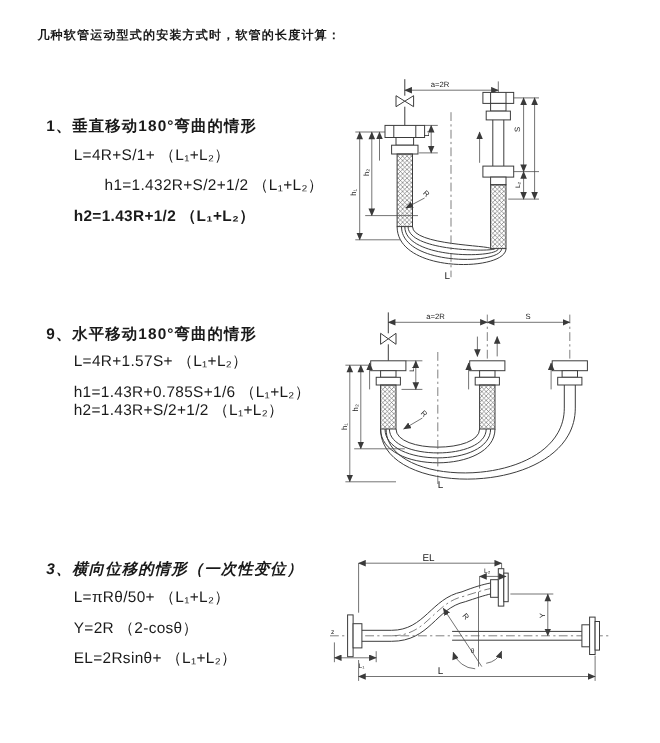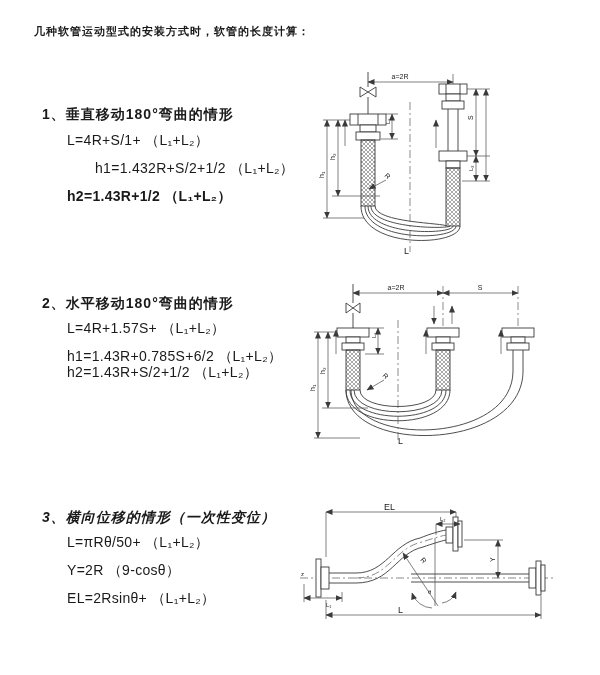--- a/index.html
+++ b/index.html
@@ -49,28 +49,28 @@
 </head>
 <body>
 
 <div class="abs doc-title">几种软管运动型式的安装方式时，软管的长度计算：</div>
 
 <div class="abs sec-heading" id="s1-h">1、垂直移动180°弯曲的情形</div>
 <div class="abs formula" id="s1-f0">L=4R+S/1+ （L₁+L₂）</div>
 <div class="abs formula" id="s1-f1">h1=1.432R+S/2+1/2 （L₁+L₂）</div>
 <div class="abs formula" id="s1-f2">h2=1.43R+1/2 （L₁+L₂）</div>
 
-<div class="abs sec-heading" id="s2-h">2、水平移动180°弯曲的情形</div>
+<div class="abs sec-heading" id="s2-h">9、水平移动180°弯曲的情形</div>
 <div class="abs formula" id="s2-f0">L=4R+1.57S+ （L₁+L₂）</div>
-<div class="abs formula" id="s2-f1">h1=1.43R+0.785S+6/2 （L₁+L₂）</div>
+<div class="abs formula" id="s2-f1">h1=1.43R+0.785S+1/6 （L₁+L₂）</div>
 <div class="abs formula" id="s2-f2">h2=1.43R+S/2+1/2 （L₁+L₂）</div>
 
 <div class="abs sec-heading" id="s3-h">3、横向位移的情形（一次性变位）</div>
 <div class="abs formula" id="s3-f0">L=πRθ/50+ （L₁+L₂）</div>
-<div class="abs formula" id="s3-f1">Y=2R （9-cosθ）</div>
+<div class="abs formula" id="s3-f1">Y=2R （2-cosθ）</div>
 <div class="abs formula" id="s3-f2">EL=2Rsinθ+ （L₁+L₂）</div>
 
 <svg id="diag1" class="abs" width="278" height="196" viewBox="0 0 278 196">
   <defs>
     <pattern id="br1" width="4" height="4" patternUnits="userSpaceOnUse">
       <path d="M0,4 L4,0 M0,0 L4,4" stroke="#555" stroke-width="0.5"></path>
     </pattern>
     <marker id="m1e" markerWidth="9" markerHeight="8" refX="6.5" refY="3" orient="auto" markerUnits="userSpaceOnUse">
       <path d="M0,0 L7,3 L0,6 Z" fill="#3a3a3a"></path>
     </marker>

